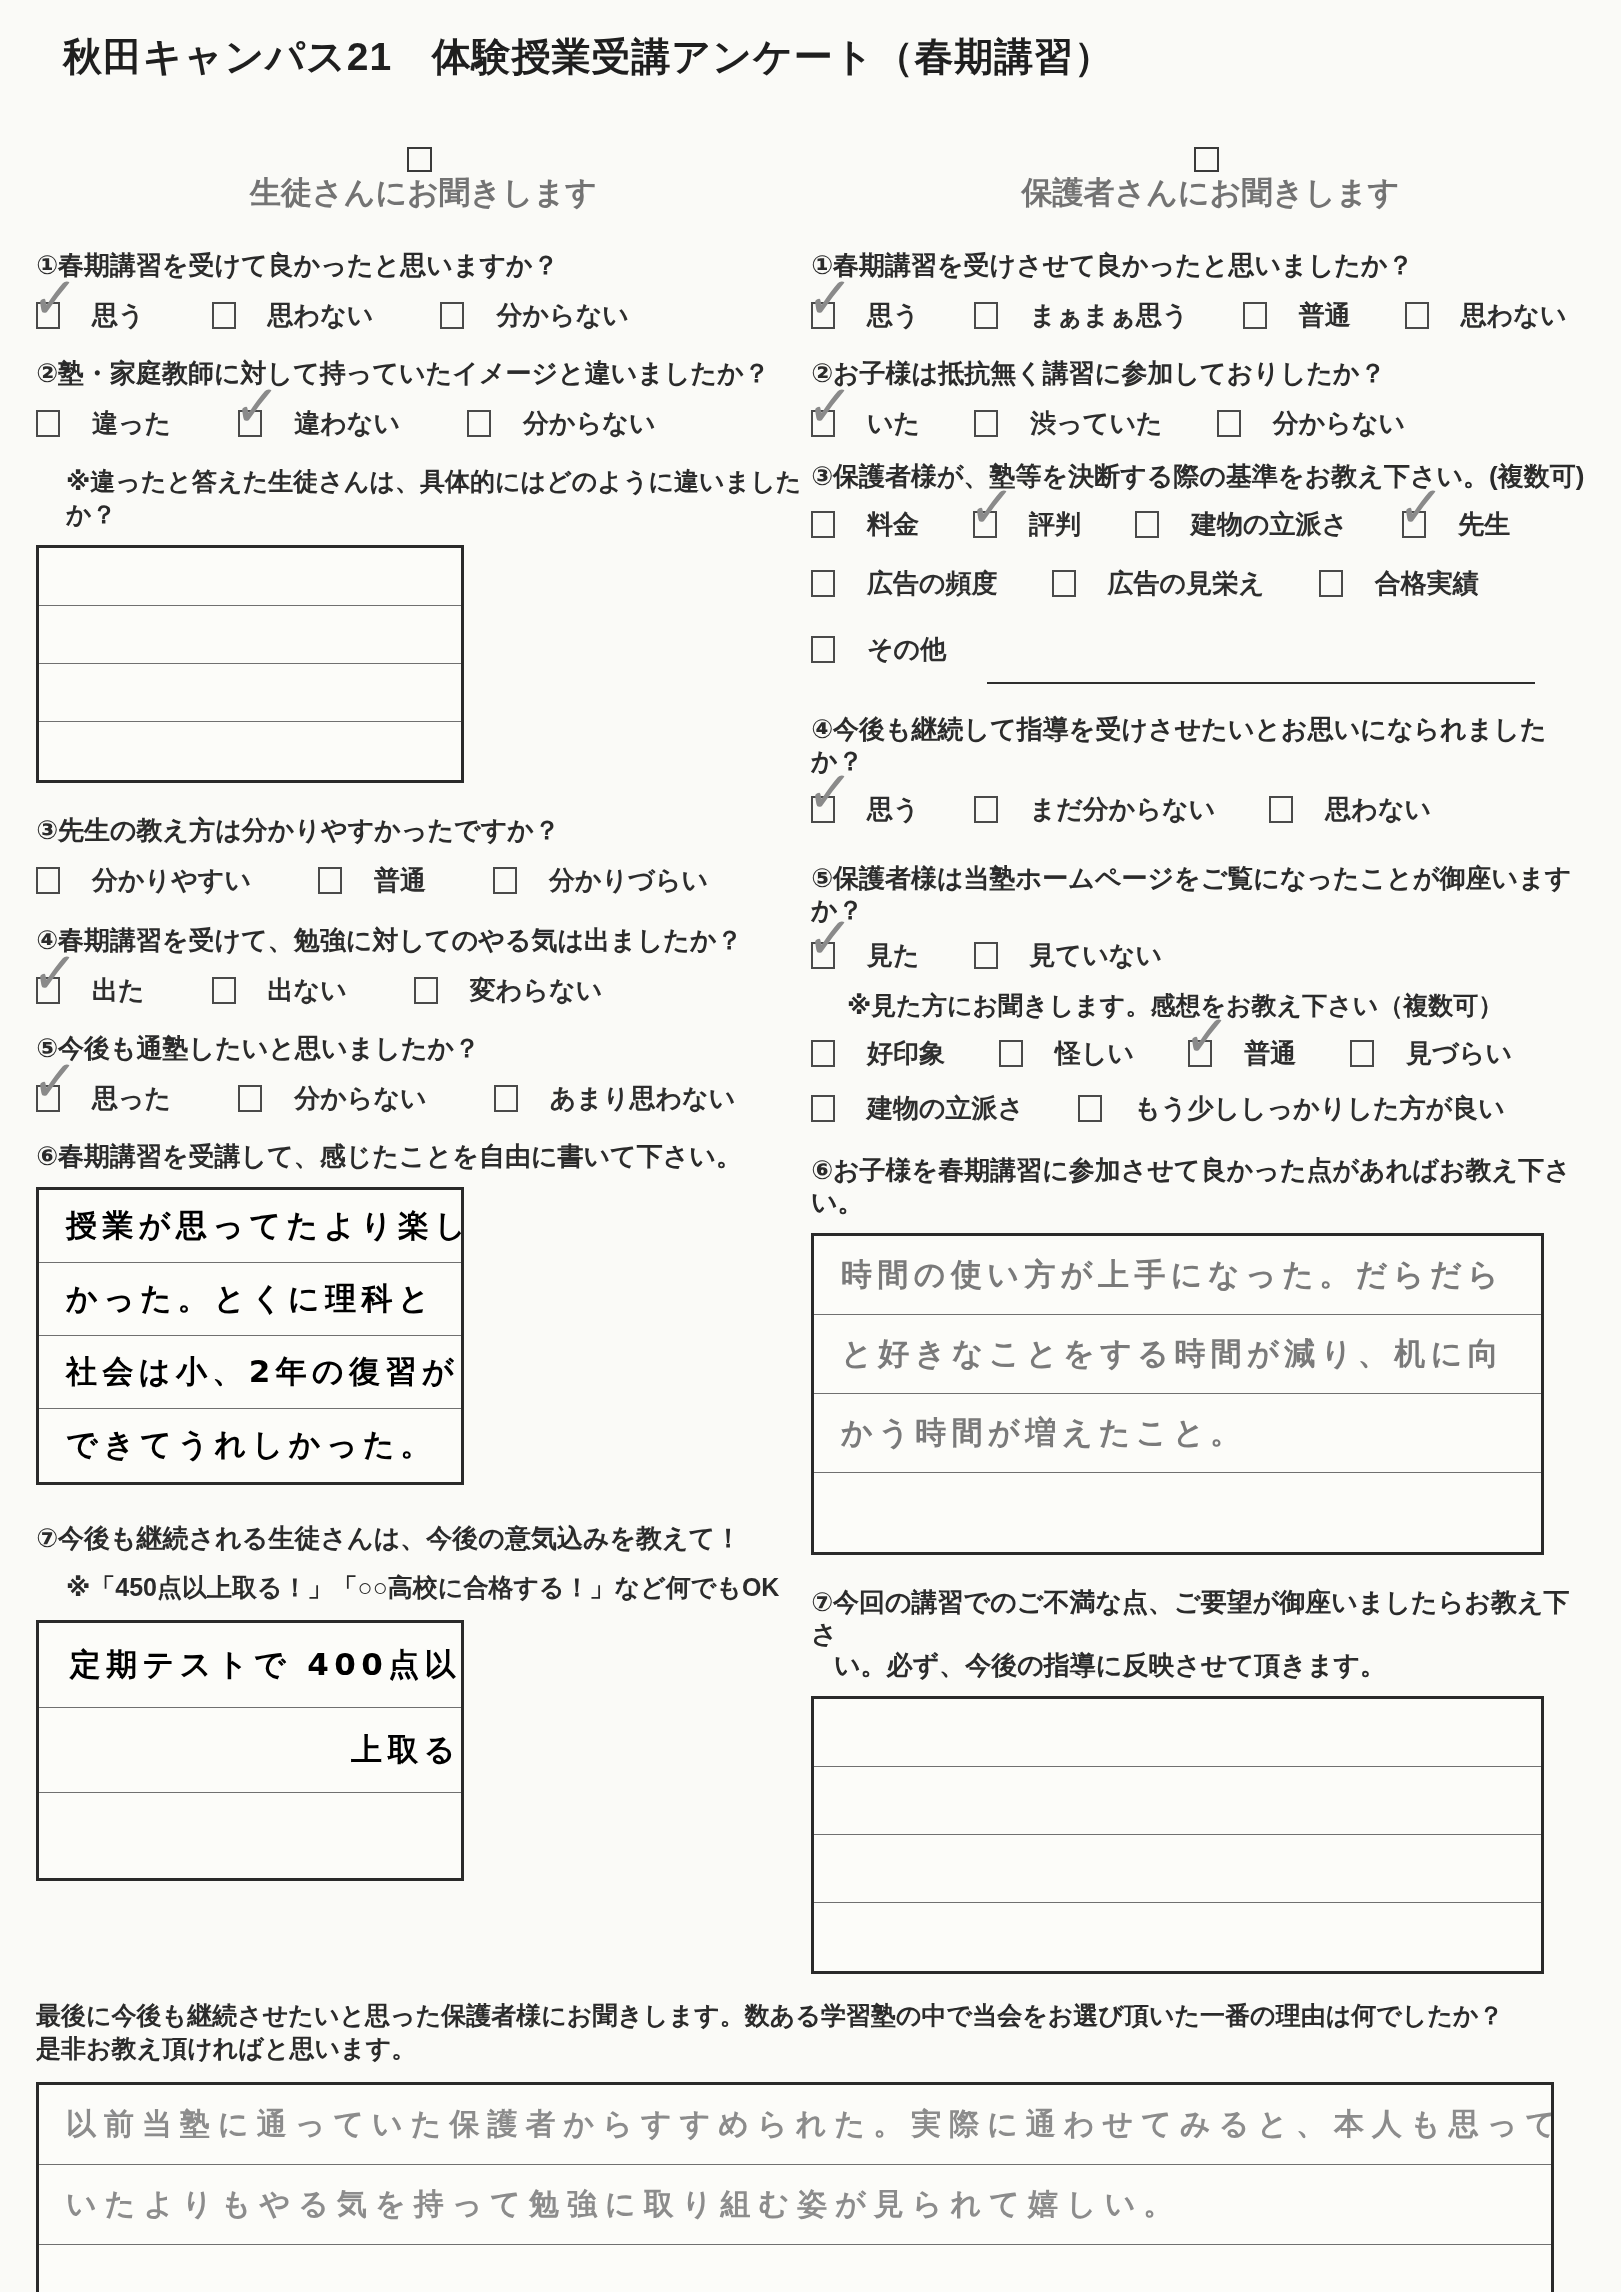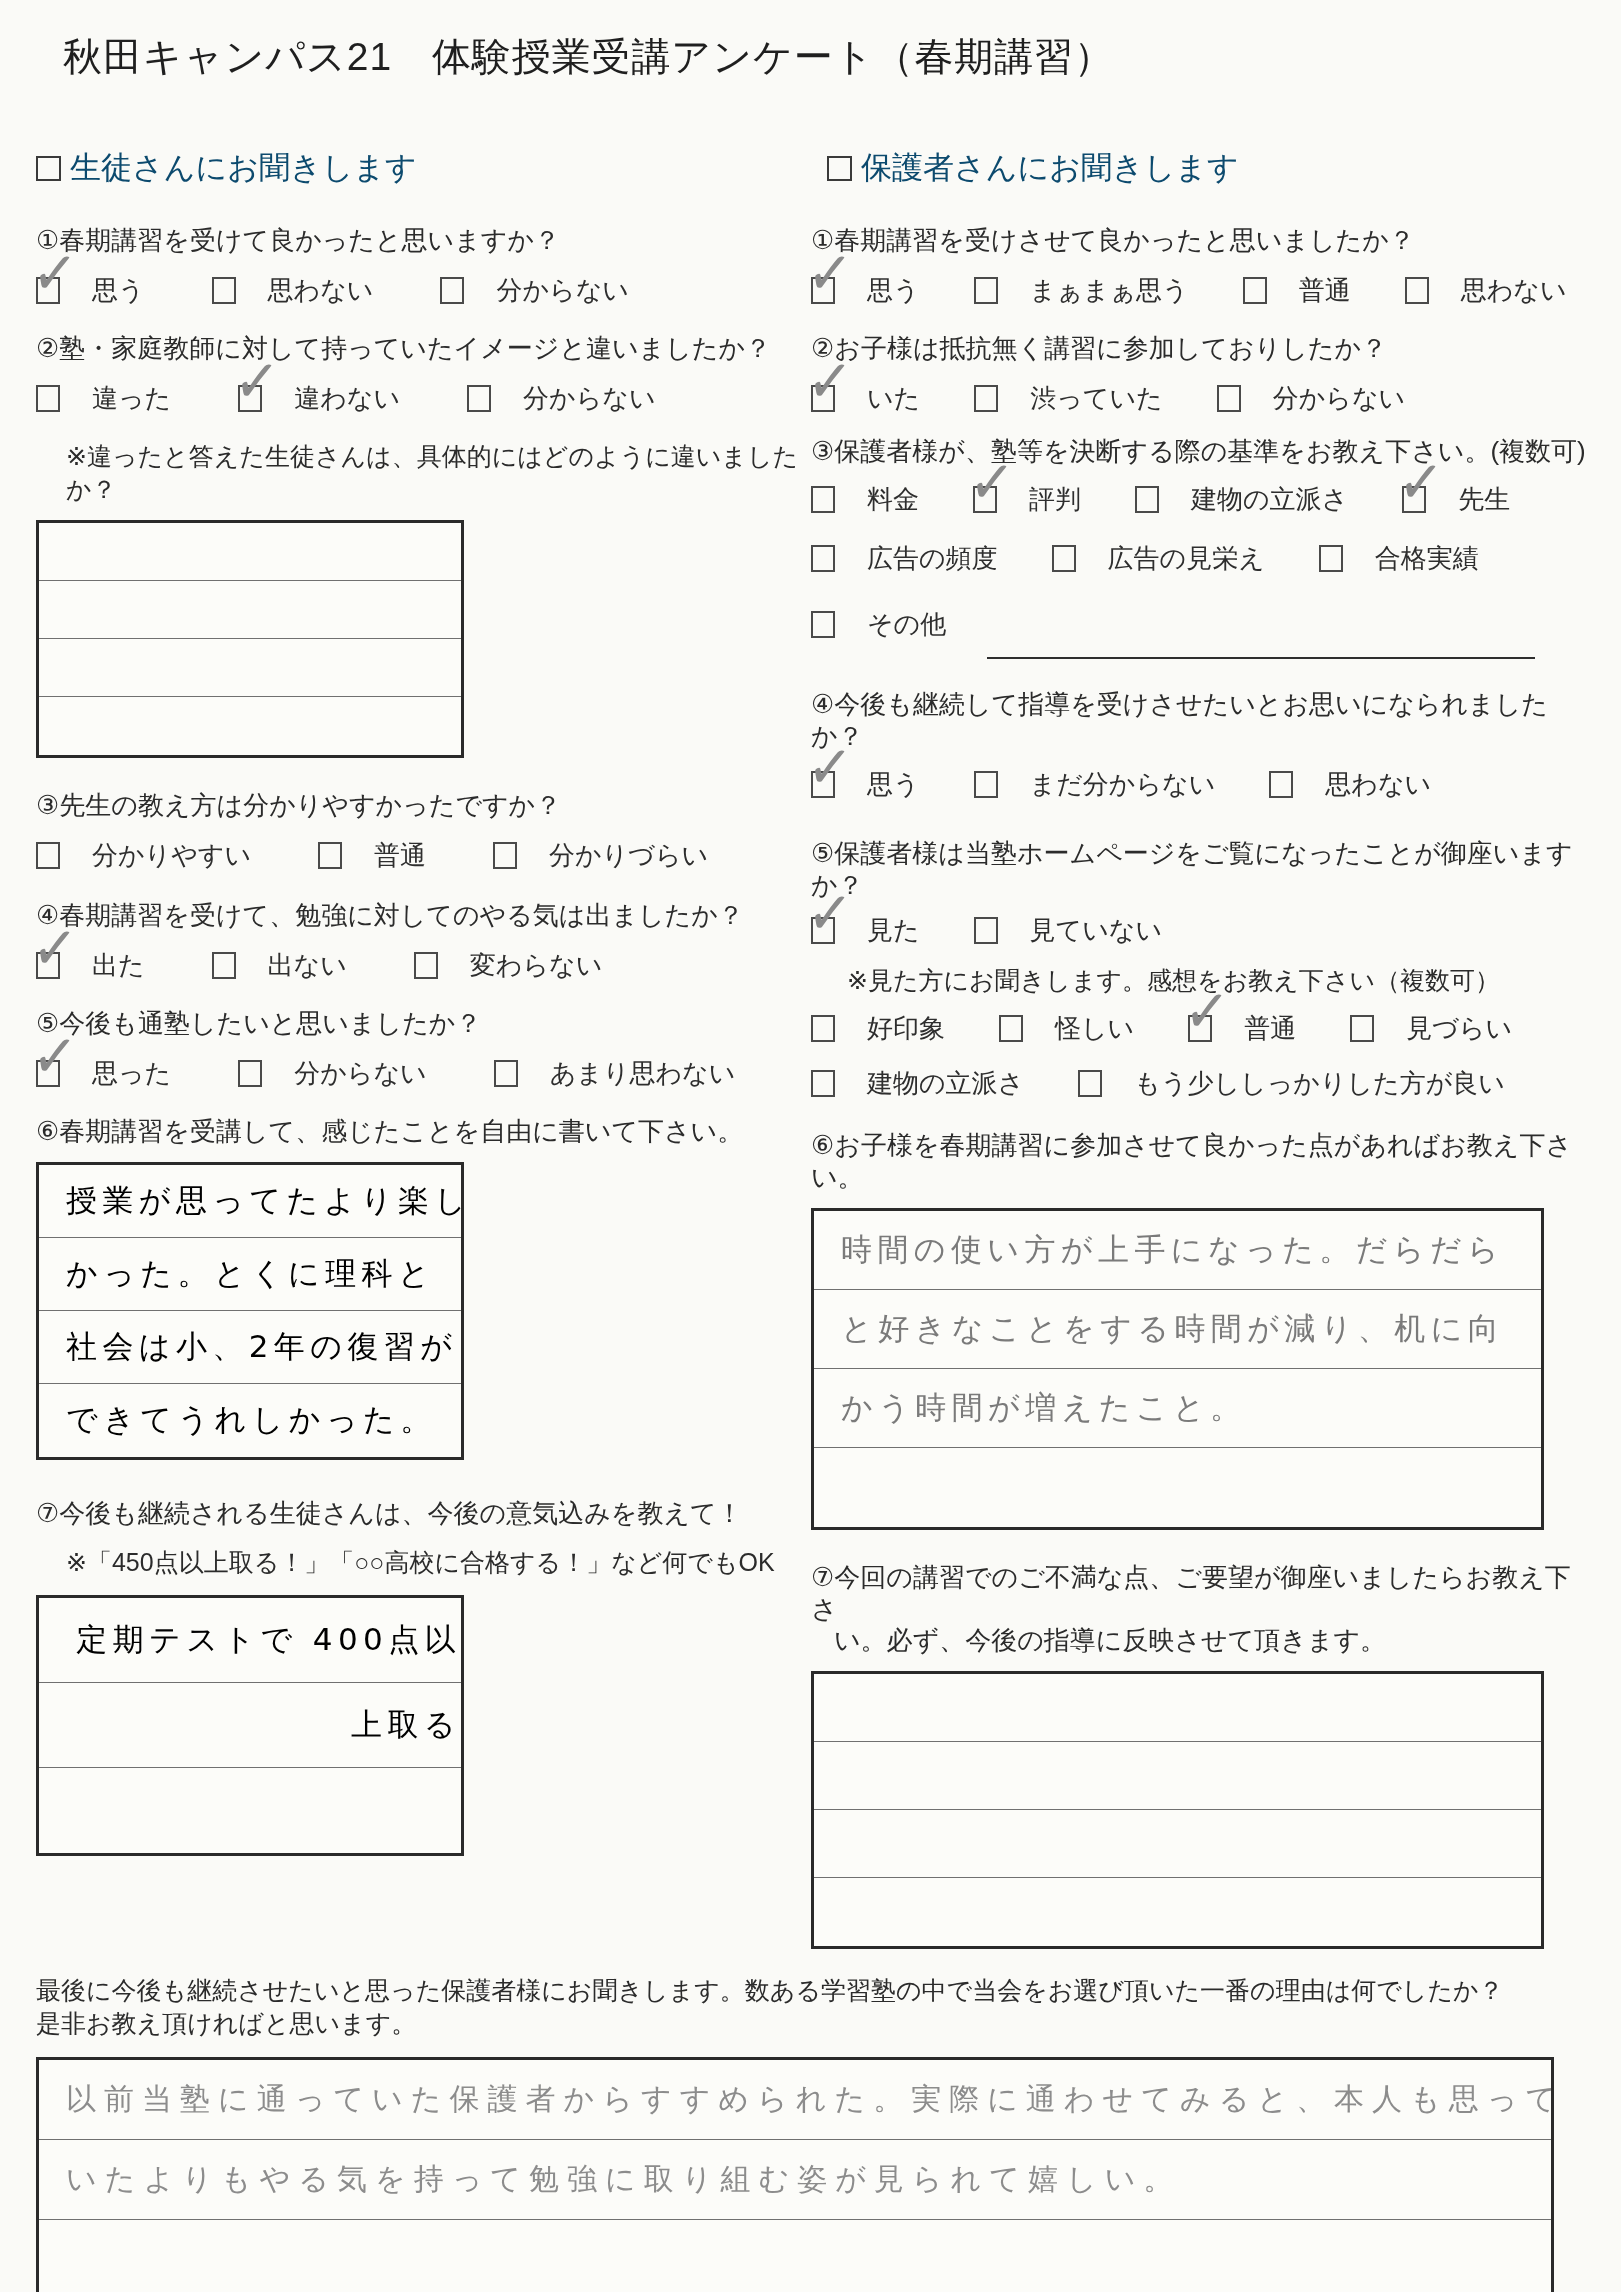--- a/index.html
+++ b/index.html
@@ -2,26 +2,27 @@
 <html style="font-size:14.3px"><head>
 <meta charset="utf-8">
 <style>
   * { margin:0; padding:0; box-sizing:border-box; }
   html,body { background:#dcdcda; }
   .page {
     position:relative; width:1621px; height:2293px; overflow:hidden;
     background:#fafaf7; color:#2e2e2e;
     font-family:"Liberation Sans","DejaVu Sans",sans-serif;
     padding:30px 27px 0 36px;
+    font-weight:bold;
   }
   .title { font-size:39px; color:#1f1f1f; margin-left:27px; white-space:nowrap; letter-spacing:0.9px; }
   .columns { display:flex; margin-top:63px; }
   .col-left { width:775px; flex:0 0 auto; }
   .col-right { flex:1; min-width:0; }
-  .sec-head { display:flex; align-items:center; font-size:31px; color:#0c4a6e; }
+  .sec-head { display:flex; align-items:center; font-size:31px; color:#737373;flex-direction:column; }
   .col-right .sec-head { margin-left:16px; }
   .sec-cb { width:25px; height:25px; border:2.7px solid #3a3a3a; margin-right:9px; flex:0 0 auto; background:transparent; }
   .q { font-size:26px; line-height:1.22; color:#2b2b2b; }
   .note { font-size:25px; margin-left:30px; color:#2b2b2b; }
   .opts { display:flex; align-items:center; height:39px; }
   .opt { display:flex; align-items:center; margin-right:54px; }
   .col-left .opt { margin-right:67px; }
   .cb { width:24px; height:27px; border:2.2px solid #4a4a4a; margin-right:32px; position:relative; flex:0 0 auto; }
   .tick {
     display:none; position:absolute; left:-5.4px; top:-32px;

